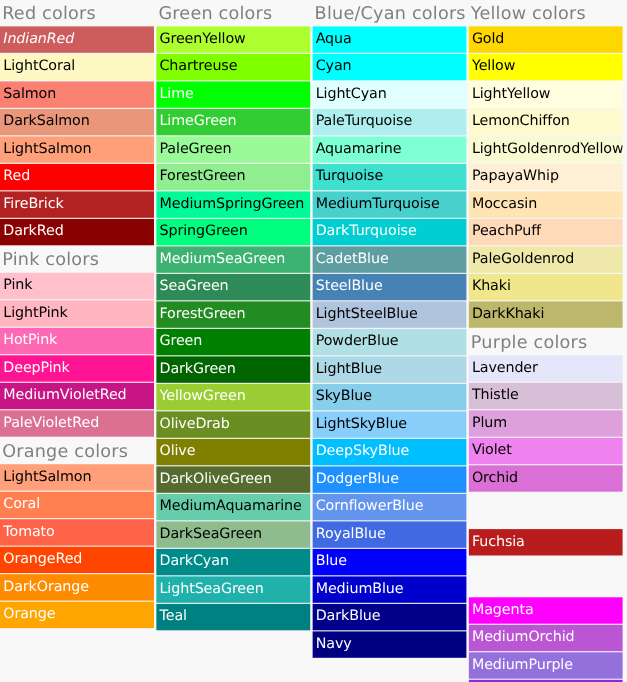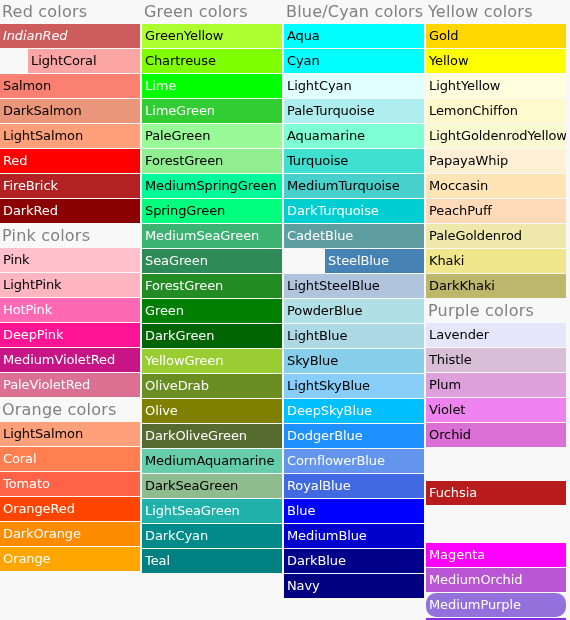--- a/index.html
+++ b/index.html
@@ -49,21 +49,21 @@
   .swatch.dark-text  { color: #000000; }
   .swatch.light-text { color: #ffffff; }
 </style>
 </head>
 <body>
 
 <div id="chart">
     <div class="column">
       <div class="section-header">Red colors</div>
       <div class="swatch light-text" style="background-color: rgb(205, 92, 92); font-style: italic;">IndianRed</div>
-      <div class="swatch dark-text" style="background-color: #fca5a5; margin-left: 28px;">LightCoral</div>
+      <div class="swatch dark-text" style="background-color: #fef9c3;">LightCoral</div>
       <div class="swatch dark-text" style="background-color: rgb(250, 128, 114);">Salmon</div>
       <div class="swatch dark-text" style="background-color: rgb(233, 150, 122);">DarkSalmon</div>
       <div class="swatch dark-text" style="background-color: rgb(255, 160, 122);">LightSalmon</div>
       <div class="swatch light-text" style="background-color: rgb(255, 0, 0);">Red</div>
       <div class="swatch light-text" style="background-color: rgb(178, 34, 34);">FireBrick</div>
       <div class="swatch light-text" style="background-color: rgb(139, 0, 0);">DarkRed</div>
       <div class="section-header">Pink colors</div>
       <div class="swatch dark-text" style="background-color: rgb(255, 192, 203);">Pink</div>
       <div class="swatch dark-text" style="background-color: rgb(255, 182, 193);">LightPink</div>
       <div class="swatch light-text" style="background-color: rgb(255, 105, 180);">HotPink</div>
@@ -92,36 +92,36 @@
       <div class="swatch light-text" style="background-color: rgb(46, 139, 87);">SeaGreen</div>
       <div class="swatch light-text" style="background-color: rgb(34, 139, 34);">ForestGreen</div>
       <div class="swatch light-text" style="background-color: rgb(0, 128, 0);">Green</div>
       <div class="swatch light-text" style="background-color: rgb(0, 100, 0);">DarkGreen</div>
       <div class="swatch light-text" style="background-color: rgb(154, 205, 50);">YellowGreen</div>
       <div class="swatch light-text" style="background-color: rgb(107, 142, 35);">OliveDrab</div>
       <div class="swatch light-text" style="background-color: rgb(128, 128, 0);">Olive</div>
       <div class="swatch light-text" style="background-color: rgb(85, 107, 47);">DarkOliveGreen</div>
       <div class="swatch dark-text" style="background-color: rgb(102, 205, 170);">MediumAquamarine</div>
       <div class="swatch dark-text" style="background-color: rgb(143, 188, 143);">DarkSeaGreen</div>
+      <div class="swatch light-text" style="background-color: rgb(0, 139, 139);">DarkCyan</div>
       <div class="swatch light-text" style="background-color: rgb(32, 178, 170);">LightSeaGreen</div>
-      <div class="swatch light-text" style="background-color: rgb(0, 139, 139);">DarkCyan</div>
       <div class="swatch light-text" style="background-color: rgb(0, 128, 128);">Teal</div>
     </div>
     <div class="column">
       <div class="section-header">Blue/Cyan colors</div>
       <div class="swatch dark-text" style="background-color: rgb(0, 255, 255);">Aqua</div>
       <div class="swatch dark-text" style="background-color: rgb(0, 255, 255);">Cyan</div>
       <div class="swatch dark-text" style="background-color: rgb(224, 255, 255);">LightCyan</div>
       <div class="swatch dark-text" style="background-color: rgb(175, 238, 238);">PaleTurquoise</div>
       <div class="swatch dark-text" style="background-color: rgb(127, 255, 212);">Aquamarine</div>
       <div class="swatch dark-text" style="background-color: rgb(64, 224, 208);">Turquoise</div>
       <div class="swatch dark-text" style="background-color: rgb(72, 209, 204);">MediumTurquoise</div>
       <div class="swatch light-text" style="background-color: rgb(0, 206, 209);">DarkTurquoise</div>
       <div class="swatch light-text" style="background-color: rgb(95, 158, 160);">CadetBlue</div>
-      <div class="swatch light-text" style="background-color: rgb(70, 130, 180); margin-left: 41px;">SteelBlue</div>
+      <div class="swatch light-text" style="background-color: rgb(70, 130, 180);">SteelBlue</div>
       <div class="swatch dark-text" style="background-color: rgb(176, 196, 222);">LightSteelBlue</div>
       <div class="swatch dark-text" style="background-color: rgb(176, 224, 230);">PowderBlue</div>
       <div class="swatch dark-text" style="background-color: rgb(173, 216, 230);">LightBlue</div>
       <div class="swatch dark-text" style="background-color: rgb(135, 206, 235);">SkyBlue</div>
       <div class="swatch dark-text" style="background-color: rgb(135, 206, 250);">LightSkyBlue</div>
       <div class="swatch light-text" style="background-color: rgb(0, 191, 255);">DeepSkyBlue</div>
       <div class="swatch light-text" style="background-color: rgb(30, 144, 255);">DodgerBlue</div>
       <div class="swatch light-text" style="background-color: rgb(100, 149, 237);">CornflowerBlue</div>
       <div class="swatch light-text" style="background-color: rgb(65, 105, 225);">RoyalBlue</div>
       <div class="swatch light-text" style="background-color: rgb(0, 0, 255);">Blue</div>
@@ -144,17 +144,17 @@
       <div class="swatch dark-text" style="background-color: rgb(189, 183, 107);">DarkKhaki</div>
       <div class="section-header">Purple colors</div>
       <div class="swatch dark-text" style="background-color: rgb(230, 230, 250);">Lavender</div>
       <div class="swatch dark-text" style="background-color: rgb(216, 191, 216);">Thistle</div>
       <div class="swatch dark-text" style="background-color: rgb(221, 160, 221);">Plum</div>
       <div class="swatch dark-text" style="background-color: rgb(238, 130, 238);">Violet</div>
       <div class="swatch dark-text" style="background-color: rgb(218, 112, 214);">Orchid</div>
       <div class="swatch light-text" style="background-color: #b91c1c; margin-top: 34px;">Fuchsia</div>
       <div class="swatch light-text" style="background-color: rgb(255, 0, 255); margin-top: 38px;">Magenta</div>
       <div class="swatch light-text" style="background-color: rgb(186, 85, 211);">MediumOrchid</div>
-      <div class="swatch light-text" style="background-color: rgb(147, 112, 219); border-radius: 10px;">MediumPurple</div>
+      <div class="swatch light-text" style="background-color: rgb(147, 112, 219);">MediumPurple</div>
       <div class="swatch light-text" style="background-color: rgb(138, 43, 226);">BlueViolet</div>
       <div class="swatch light-text" style="background-color: rgb(148, 0, 211);">DarkViolet</div>
     </div>
   </div>
 
 </body></html>

